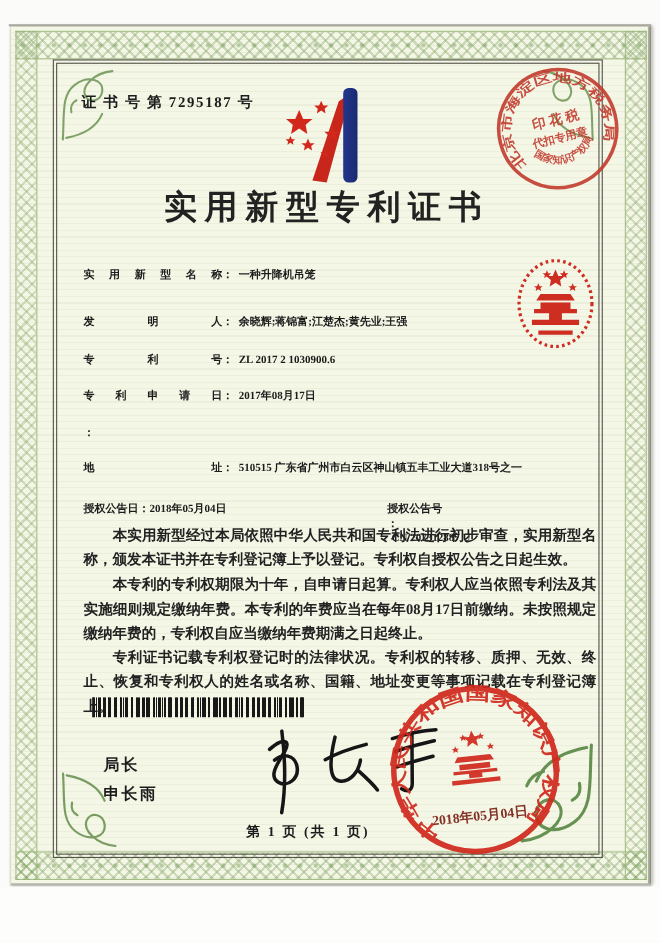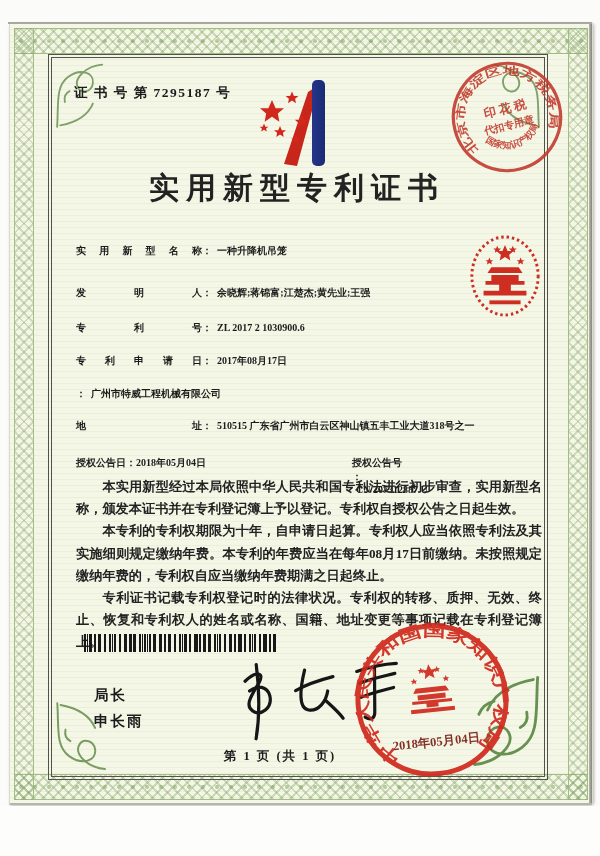--- a/index.html
+++ b/index.html
@@ -196,21 +196,20 @@
     <span class="colon">：</span>
   <span class="val">ZL 2017 2 1030900.6</span>
 </div>
 <div class="row" style="top:354px;">
   <span class="lbl">专利申请日</span>
     <span class="colon">：</span>
   <span class="val">2017年08月17日</span>
 </div>
 <div class="row" style="top:387px;">
     <span class="colon">：</span>
-  <span class="val">广州市特威工程机械有限公司</span>
 </div>
 <div class="row" style="top:419px;">
   <span class="lbl">地址</span>
     <span class="colon">：</span>
   <span class="val">510515 广东省广州市白云区神山镇五丰工业大道318号之一</span>
 </div>
 <div class="row" style="top:456px;">
   <span class="grant-left">
     <span>授权公告日</span>
       <span>：</span>

